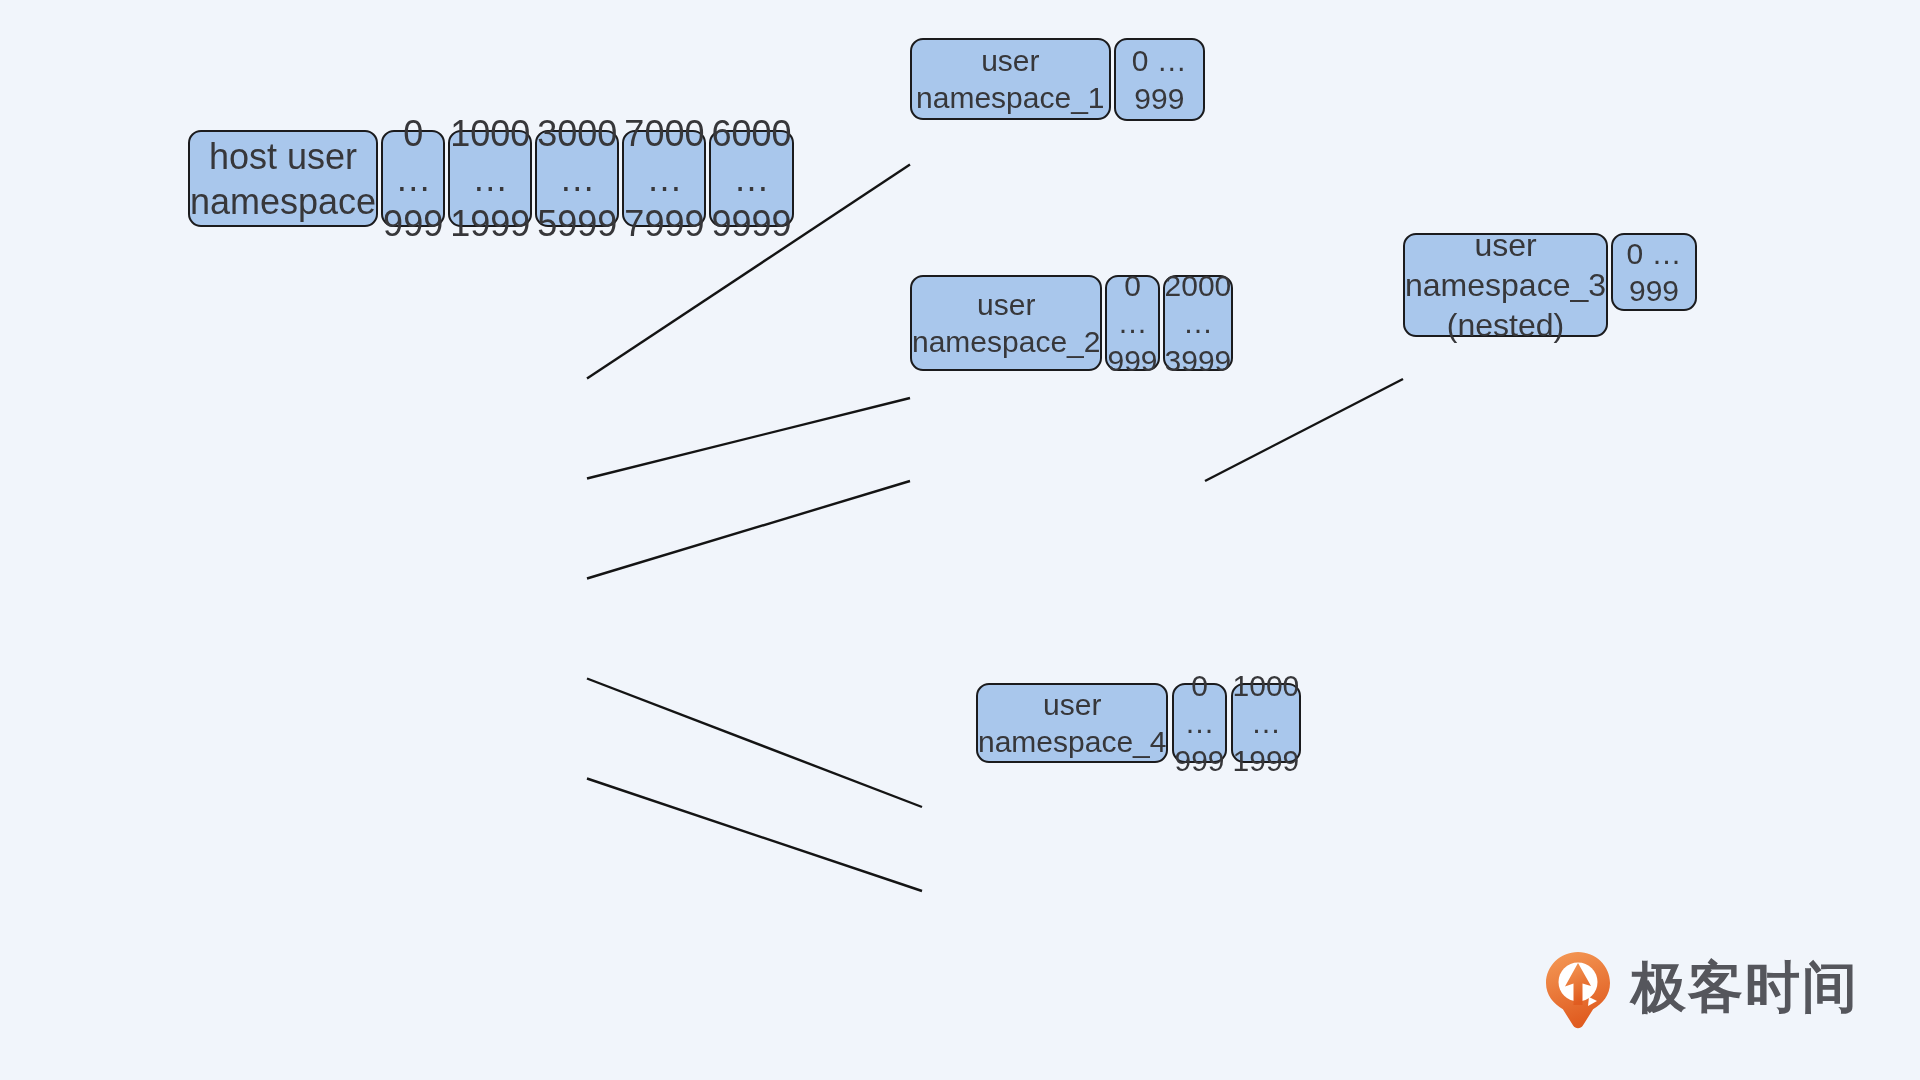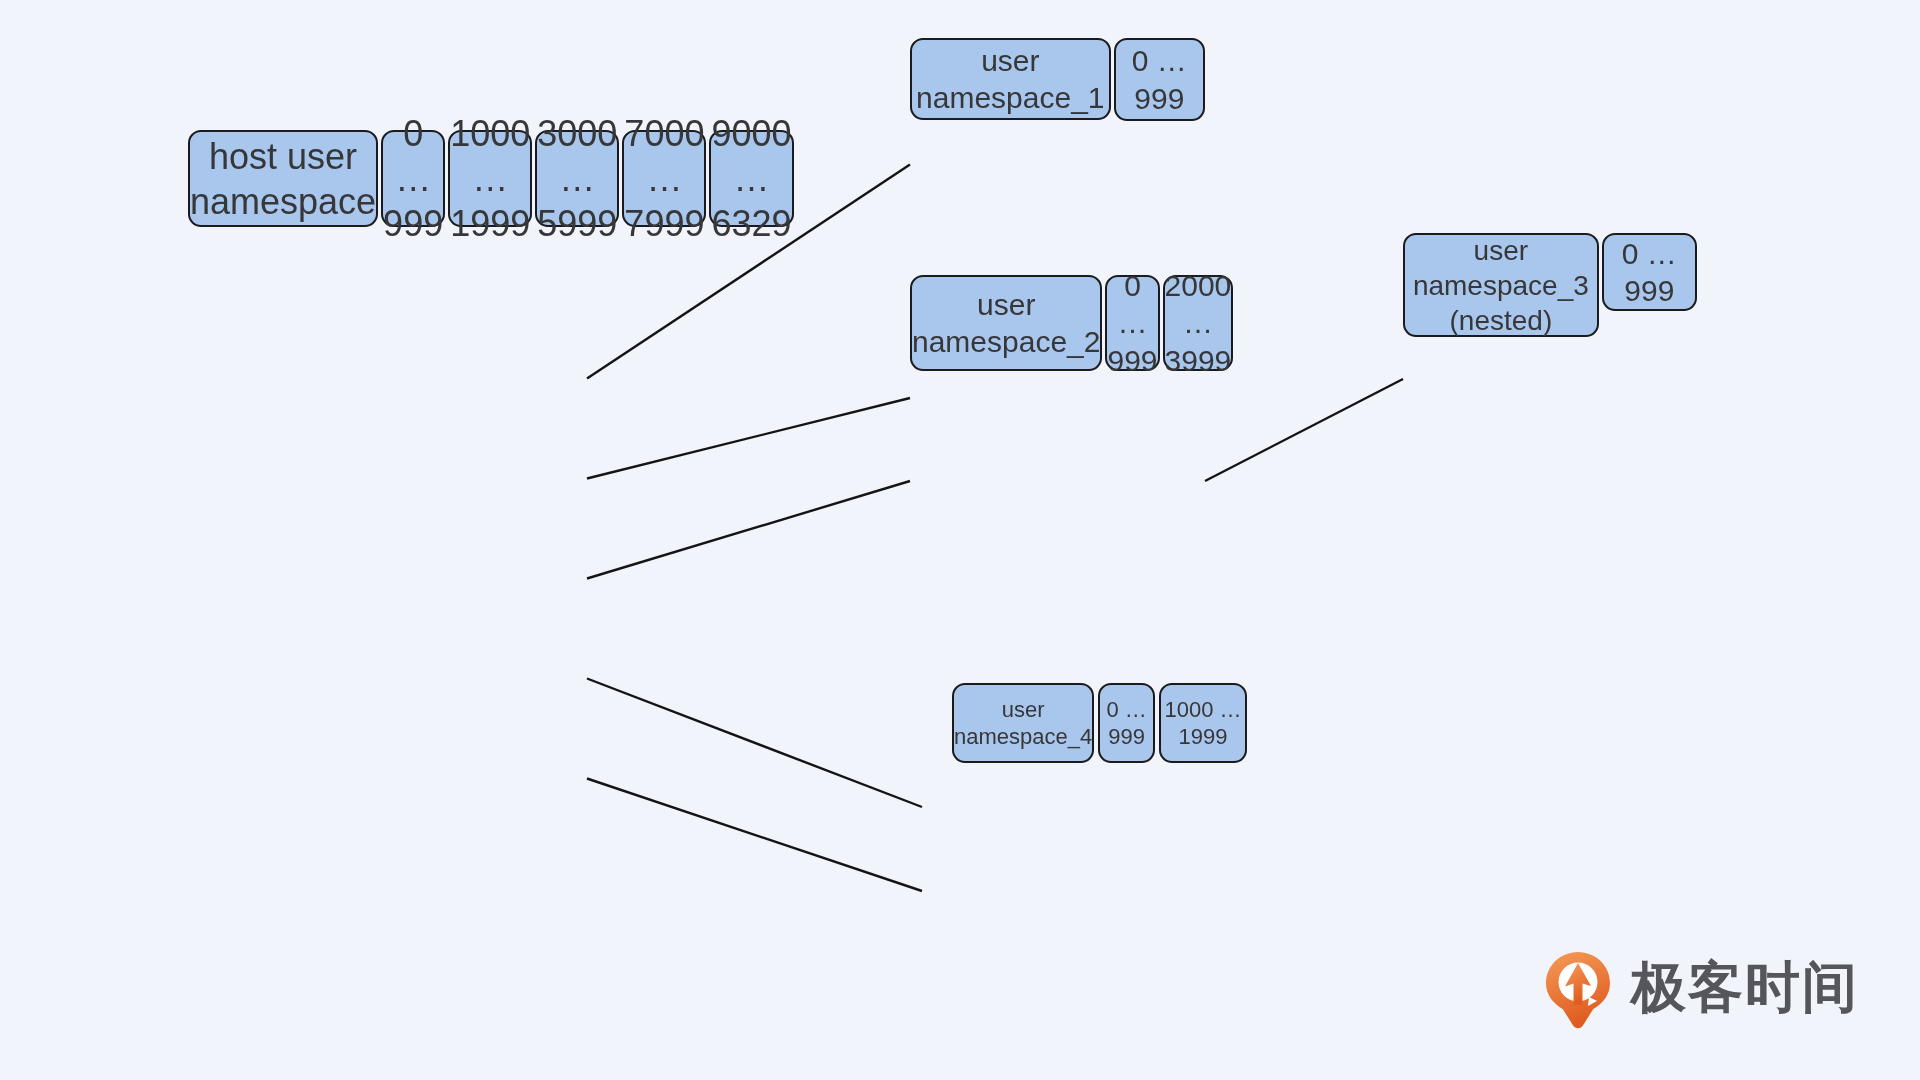--- a/index.html
+++ b/index.html
@@ -33,23 +33,23 @@
   
   .group-host{left:188px;top:130px;width:399px;gap:3px;font-size:36px;}
   .group-host .box{height:97px;}
   
   .group-ns1{left:910px;top:38px;width:295px;gap:3px;font-size:30px;}
   .group-ns1 .box-title{height:82px;}
   .group-ns1 .box-row{height:83px;}
   .group-ns2{left:910px;top:275px;width:295px;gap:3px;font-size:30px;}
   .group-ns2 .box{height:96px;}
   .group-ns3{left:1403px;top:233px;width:294px;gap:3px;font-size:30px;}
-  .group-ns3 .box-title{height:104px;font-size:28px;}
+  .group-ns3 .box-title{height:104px;font-size:32px;}
   .group-ns3 .box-row{height:78px;}
-  .group-ns4{left:952px;top:683px;width:295px;gap:4px;font-size:22px;}
+  .group-ns4{left:976px;top:683px;width:295px;gap:4px;font-size:30px;}
   .group-ns4 .box{height:80px;}
   
   .logo{
     position:absolute;left:1545px;top:951px;z-index:1;
     display:flex;align-items:flex-start;gap:20px;
   }
   .logo-text{
     font-size:55px;font-weight:600;letter-spacing:2px;
     color:var(--logo-text-color);
   }
@@ -67,21 +67,21 @@
       <line x1="587" y1="678.5" x2="922" y2="807" stroke="#141414" stroke-width="2.4"></line>
       <line x1="587" y1="778.5" x2="922" y2="891" stroke="#141414" stroke-width="2.4"></line>
     </svg>
 
   <div class="group group-host">
     <div class="box">host user namespace</div>
     <div class="box">0 … 999</div>
     <div class="box">1000 … 1999</div>
     <div class="box">3000 … 5999</div>
     <div class="box">7000 … 7999</div>
-    <div class="box">9000 … 6329</div>
+    <div class="box">6000 … 9999</div>
   </div>
 
   <div class="group group-ns1">
     <div class="box box-title">user namespace_1</div>
     <div class="box box-row">0 … 999</div>
   </div>
 
   <div class="group group-ns2">
     <div class="box">user namespace_2</div>
     <div class="box">0 … 999</div>

